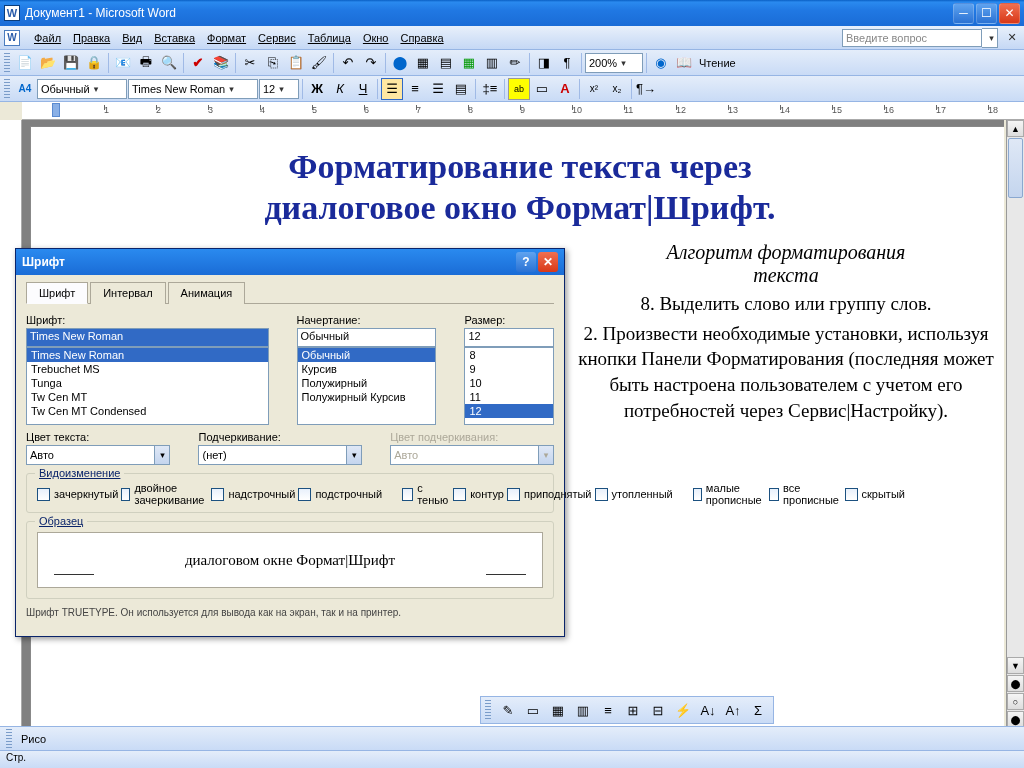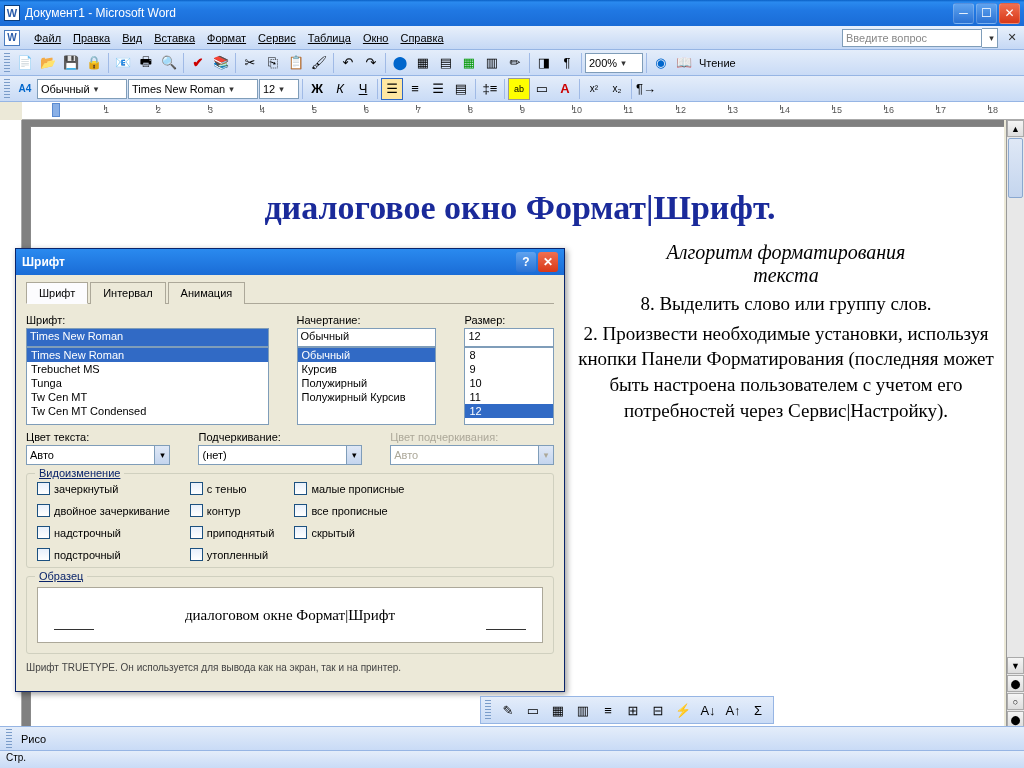--- a/index.html
+++ b/index.html
@@ -68,21 +68,21 @@
 .txtfield.sel { background: #316ac5; color: #fff; }
 .listbox { border: 1px solid #7f9db9; background: #fff; height: 78px; overflow-y: scroll; font-size: 11px; }
 .listbox .item { padding: 1px 4px; }
 .listbox .item.sel { background: #316ac5; color: #fff; }
 .combo { border: 1px solid #7f9db9; background: #fff; height: 20px; display: flex; align-items: center; padding: 0 3px; font-size: 11px; justify-content: space-between; }
 .combo .arr { width: 15px; text-align: center; background: linear-gradient(#dfe8f6,#c4d5ee); border-left: 1px solid #7f9db9; margin-right: -3px; height: 18px; line-height: 18px; font-size: 9px; }
 .combo.disabled { color: #aca899; }
 .groupbox { border: 1px solid #d0d0bf; border-radius: 3px; padding: 8px 10px 6px; margin: 8px 0; position: relative; }
 .groupbox .legend { position: absolute; top: -7px; left: 8px; background: #ece9d8; padding: 0 4px; color: #0a246a; font-size: 11px; text-decoration: underline; }
 .cbrow { display: flex; gap: 20px; }
-.cbcol { display: flex; flex-direction: column; gap: 9px; }
+.cbcol { display: flex; flex-direction: row; gap: 3px; }
 .cb { display: flex; align-items: center; gap: 4px; font-size: 11px; }
 .cb .box { width: 13px; height: 13px; border: 1px solid #1c5180; background: linear-gradient(#e8f0fb,#fff); }
 .preview { border: 1px solid #aca899; background: #fff; height: 56px; display: flex; align-items: center; justify-content: center; font-family: "Times New Roman", serif; font-size: 15px; position: relative; }
 .preview::before, .preview::after { content: ""; position: absolute; bottom: 12px; width: 40px; height: 1px; background: #333; }
 .preview::before { left: 16px; } .preview::after { right: 16px; }
 .infotxt { font-size: 10px; color: #444; margin: 4px 0 8px; }
 .btnrow { display: flex; gap: 8px; justify-content: flex-end; align-items: center; }
 .btnrow .left { margin-right: auto; }
 .pushbtn { min-width: 75px; height: 22px; border: 1px solid #aca899; background: linear-gradient(#fff,#ece9d8); padding: 0 10px; font-size: 11px; display: flex; align-items: center; justify-content: center; }
 
@@ -223,21 +223,21 @@
     <div class="tick-major" style="left: 810px;">15</div>
     <div class="tick-major" style="left: 862px;">16</div>
     <div class="tick-major" style="left: 914px;">17</div>
     <div class="tick-major" style="left: 966px;">18</div>
   </div>
 <div class="ruler-v"></div>
 
 <div class="doc-area">
   <div class="page">
     <div class="doc-title">
-      <br>
+      <span>Форматирование текста через</span><br>
       <span>диалоговое окно Формат|Шрифт.</span>
     </div>
     <div class="doc-right">
       <div class="doc-sub">
         <span>Алгоритм форматирования</span><br>
         <span>текста</span>
       </div>
       <div class="doc-body">8. Выделить слово или группу слов.</div>
       <div class="doc-body">2. Произвести необходимые установки, используя кнопки Панели Форматирования (последняя может быть настроена пользователем с учетом его потребностей через Сервис|Настройку).</div>
     </div>

